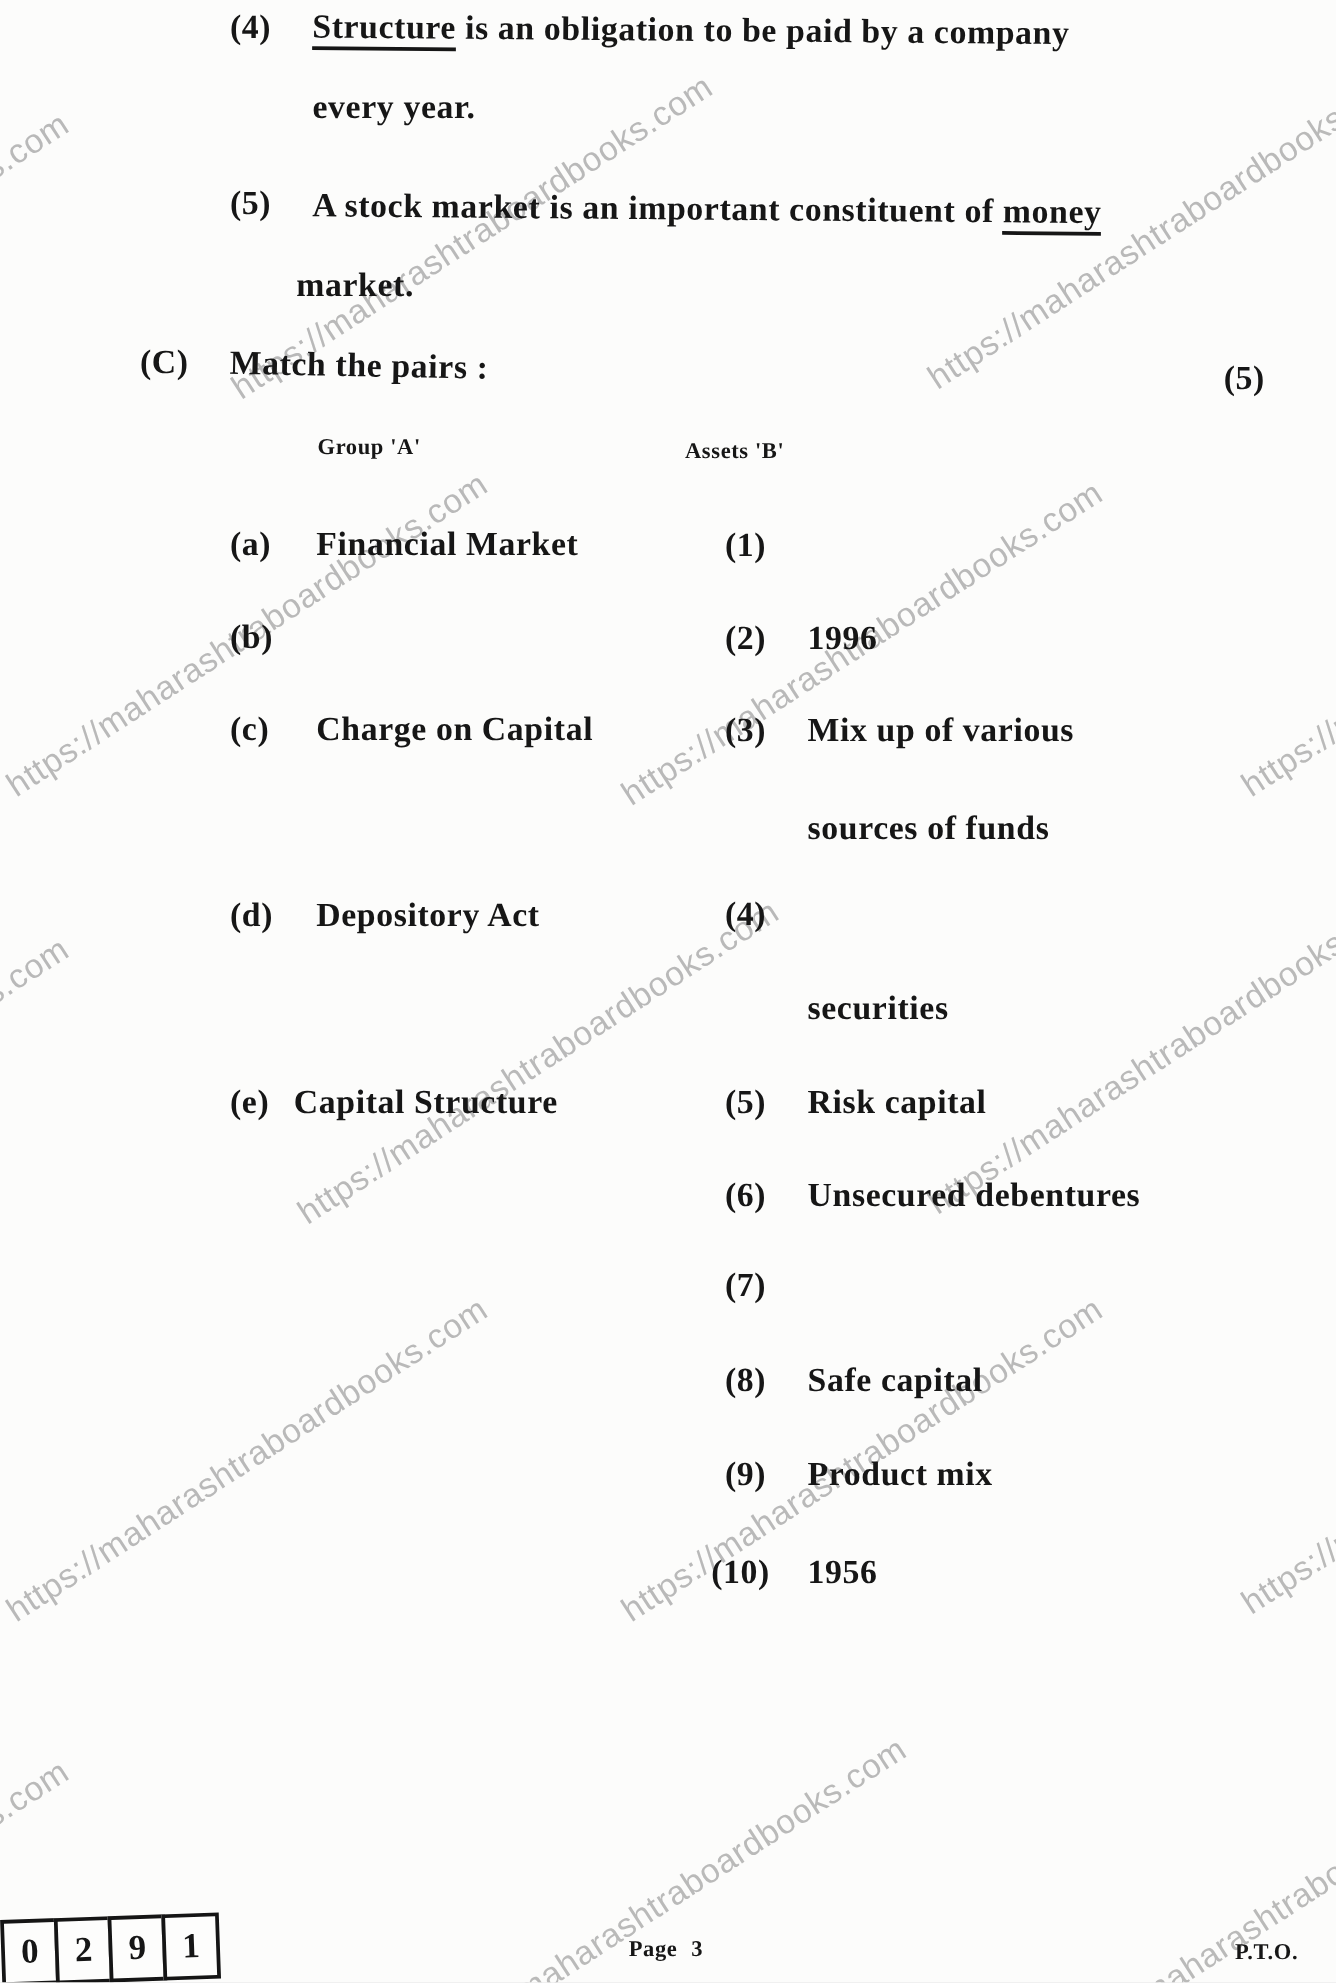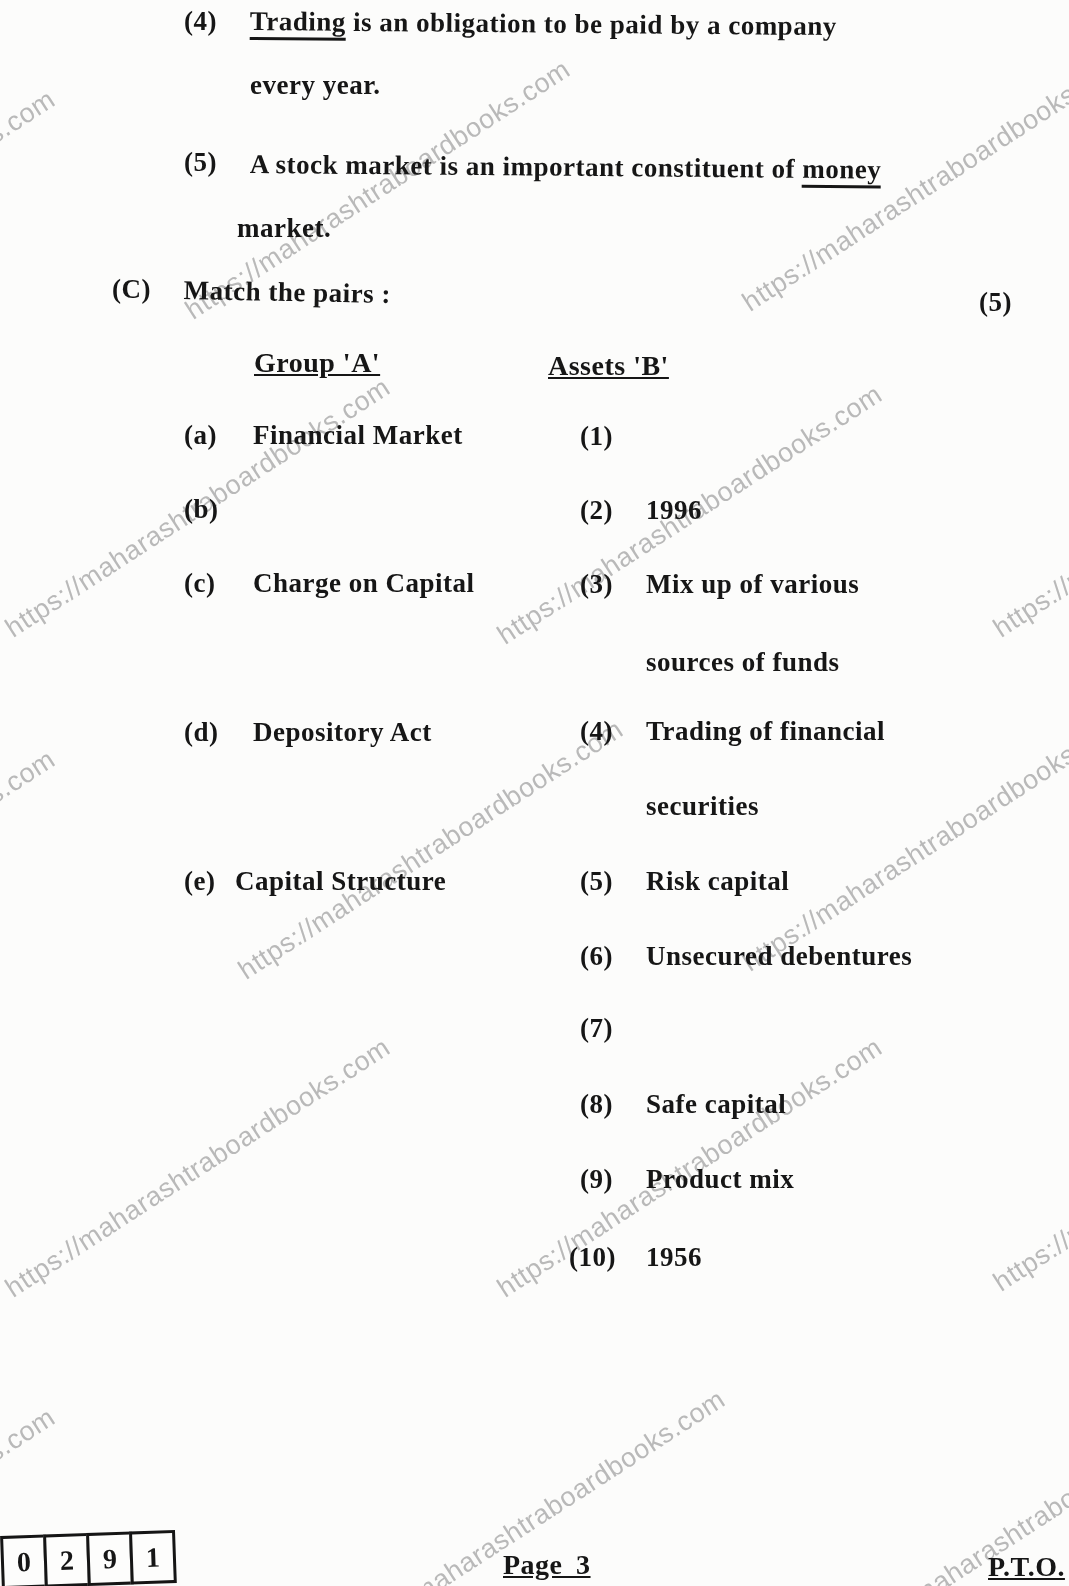--- a/index.html
+++ b/index.html
@@ -29,21 +29,21 @@
   
   .tx{
     position:absolute;
     white-space:nowrap;
     font-weight:700;
     font-size:27px;
     letter-spacing:.5px;
     color:#161616;
     z-index:2;
   }
-  .sm{font-size:28px;text-decoration:underline;}
+  .sm{font-size:18px;}
   .uline{border-bottom:3px solid #161616;padding-bottom:1px;}
   .tilt-a{transform:rotate(.5deg);transform-origin:left top;}
   .tilt-b{transform:rotate(1.1deg);transform-origin:left top;}
   
   .codebar{
     position:absolute;left:1px;top:1536px;
     transform:rotate(-2deg);transform-origin:left center;
     z-index:2;display:flex;
   }
   .codecell{
@@ -74,21 +74,21 @@
     <div class="wm" style="left:737px;top:952px">https://maharashtraboardbooks.com</div>
     <div class="wm" style="left:0px;top:1278px">https://maharashtraboardbooks.com</div>
     <div class="wm" style="left:492px;top:1278px">https://maharashtraboardbooks.com</div>
     <div class="wm" style="left:988px;top:1272px">https://maharashtraboardbooks.com</div>
     <div class="wm" style="left:-335px;top:1648px">https://maharashtraboardbooks.com</div>
     <div class="wm" style="left:335px;top:1630px">https://maharashtraboardbooks.com</div>
     <div class="wm" style="left:835px;top:1632px">https://maharashtraboardbooks.com</div>
   </div>
 
   <div class="tx" style="left:184px;top:6px">(4)</div>
-  <div class="tx tilt-a" style="left:250px;top:6px"><span class="uline">Trading</span><span> is an obligation to be paid by a company</span></div>
+  <div class="tx tilt-a" style="left:250px;top:6px"><span class="uline">Structure</span><span> is an obligation to be paid by a company</span></div>
   <div class="tx" style="left:250px;top:70px">every year.</div>
 
   <div class="tx" style="left:184px;top:147px">(5)</div>
   <div class="tx tilt-a" style="left:250px;top:149px"><span>A stock market is an important constituent of </span><span class="uline">money</span></div>
   <div class="tx" style="left:237px;top:213px">market.</div>
 
   <div class="tx" style="left:112px;top:274px">(C)</div>
   <div class="tx tilt-b" style="left:184px;top:275px">Match the pairs :</div>
   <div class="tx" style="left:979px;top:287px">(5)</div>
 
@@ -112,21 +112,20 @@
   <div class="tx" style="left:580px;top:421px">(1)</div>
 
   <div class="tx" style="left:580px;top:495px">(2)</div>
   <div class="tx" style="left:646px;top:495px">1996</div>
 
   <div class="tx" style="left:580px;top:569px">(3)</div>
   <div class="tx" style="left:646px;top:569px">Mix up of various</div>
   <div class="tx" style="left:646px;top:647px">sources of funds</div>
 
   <div class="tx" style="left:580px;top:716px">(4)</div>
-  <div class="tx" style="left:646px;top:716px">Trading of financial</div>
   <div class="tx" style="left:646px;top:791px">securities</div>
 
   <div class="tx" style="left:580px;top:866px">(5)</div>
   <div class="tx" style="left:646px;top:866px">Risk capital</div>
 
   <div class="tx" style="left:580px;top:941px">(6)</div>
   <div class="tx" style="left:646px;top:941px">Unsecured debentures</div>
 
   <div class="tx" style="left:580px;top:1013px">(7)</div>
 

